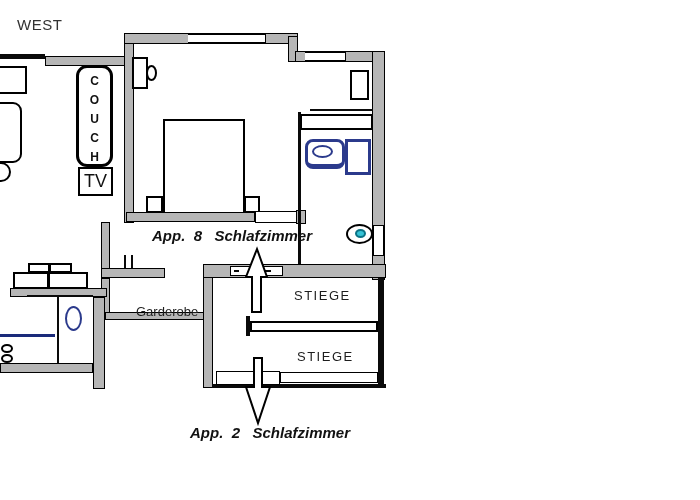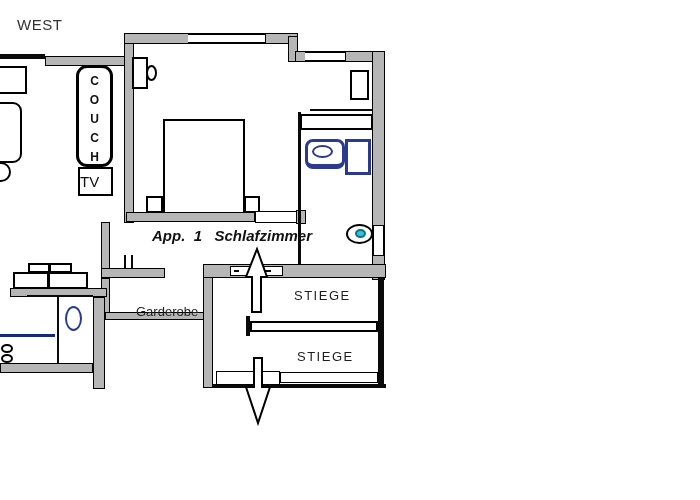--- a/index.html
+++ b/index.html
@@ -11,21 +11,21 @@
   .door{position:absolute;background:#fff;border:1.5px solid #000;box-sizing:border-box;}
   .win-h{position:absolute;background:#fff;border-top:2px solid #000;border-bottom:2px solid #000;box-sizing:border-box;}
   .win-v{position:absolute;background:#fff;border-left:2px solid #000;border-right:2px solid #000;box-sizing:border-box;}
   .navy{border:3px solid #2b3a8c;background:#fff;position:absolute;box-sizing:border-box;}
   .label{position:absolute;color:#1a1a1a;white-space:pre;}
   .bi{font-weight:bold;font-style:italic;font-size:15px;color:#111;}
   .room{font-size:13px;color:#1d1d1d;}
   .sp{letter-spacing:1.5px;}
   .couch-label{width:100%;text-align:center;font-size:12px;font-weight:bold;
                line-height:19px;white-space:pre-line;margin-top:4px;color:#111;}
-  .tv-label{width:100%;text-align:left;font-size:15px;line-height:25px;color:#111;}
+  .tv-label{width:100%;text-align:center;font-size:18px;line-height:25px;color:#111;}
   svg{position:absolute;overflow:visible;}
 </style>
 </head>
 <body>
 
 <div id="plan">
 
   <div class="label" style="left:17px;top:16px;font-size:15px;letter-spacing:.5px;color:#333;">WEST</div>
 
   <div class="wb" style="left:0;top:54px;width:45px;height:5px;"></div>
@@ -71,21 +71,21 @@
 
   <div class="wb" style="left:298px;top:112px;width:3px;height:155px;"></div>
   <div class="wb" style="left:310px;top:109px;width:63px;height:2px;"></div>
   <div class="fw" style="left:300px;top:114px;width:73px;height:16px;"></div>
   <div class="navy" style="left:305px;top:139px;width:40px;height:30px;border-radius:8px;border-bottom-width:5px;"></div>
   <div style="position:absolute;left:312px;top:145px;width:21px;height:13px;border:2px solid #2b3a8c;border-radius:50%;box-sizing:border-box;background:#fff;"></div>
   <div class="navy" style="left:345px;top:139px;width:26px;height:36px;"></div>
   <div class="fw" style="left:346px;top:224px;width:27px;height:20px;border-radius:50%;"></div>
   <div style="position:absolute;left:355px;top:229px;width:11px;height:9px;background:#36c3d6;border:2px solid #0b7285;border-radius:50%;box-sizing:border-box;"></div>
 
-  <div class="label bi" style="left:152px;top:227px;">App.  1   Schlafzimmer</div>
+  <div class="label bi" style="left:152px;top:227px;">App.  8   Schlafzimmer</div>
   <div class="wg" style="left:101px;top:222px;width:9px;height:48px;"></div>
   <div class="wb" style="left:124px;top:255px;width:2px;height:13px;"></div>
   <div class="wb" style="left:131px;top:255px;width:2px;height:13px;"></div>
 
   <div class="wg" style="left:101px;top:268px;width:64px;height:10px;"></div>
   <div class="wg" style="left:101px;top:278px;width:9px;height:42px;"></div>
   <div class="wg" style="left:105px;top:312px;width:100px;height:8px;"></div>
   <div class="label room" style="left:136px;top:304px;">Garderobe</div>
 
   <div class="wg" style="left:203px;top:268px;width:10px;height:120px;"></div>
@@ -104,20 +104,21 @@
   <div class="door" style="left:216px;top:371px;width:64px;height:14px;"></div>
   <div class="door" style="left:280px;top:372px;width:98px;height:11px;"></div>
 
   <svg style="left:244px;top:248px;" width="26" height="66" viewBox="0 0 26 66">
     <polygon points="13,1 23,29 17,29 17,64 8,64 8,29 2,29" fill="#fff" stroke="#000" stroke-width="2"></polygon>
   </svg>
   <svg style="left:244px;top:357px;" width="28" height="68" viewBox="0 0 28 68">
     <polygon points="10,1 18,1 18,30 26,30 14,66 2,30 10,30" fill="#fff" stroke="#000" stroke-width="2"></polygon>
   </svg>
 
+  <div class="label bi" style="left:190px;top:424px;">App.  2   Schlafzimmer</div>
 
   <div class="fw" style="left:28px;top:263px;width:22px;height:10px;"></div>
   <div class="fw" style="left:49px;top:263px;width:23px;height:10px;"></div>
   <div class="fw" style="left:13px;top:272px;width:36px;height:17px;"></div>
   <div class="fw" style="left:48px;top:272px;width:40px;height:17px;"></div>
   <div class="wg" style="left:10px;top:288px;width:97px;height:9px;"></div>
   <div class="wb" style="left:27px;top:295px;width:66px;height:2px;"></div>
   <div class="wb" style="left:57px;top:297px;width:2px;height:66px;"></div>
   <div style="position:absolute;left:65px;top:306px;width:17px;height:25px;border:2px solid #2b3a8c;border-radius:50%;box-sizing:border-box;background:#fff;"></div>
   <div style="position:absolute;left:0;top:334px;width:55px;height:3px;background:#1a2a7a;"></div>

